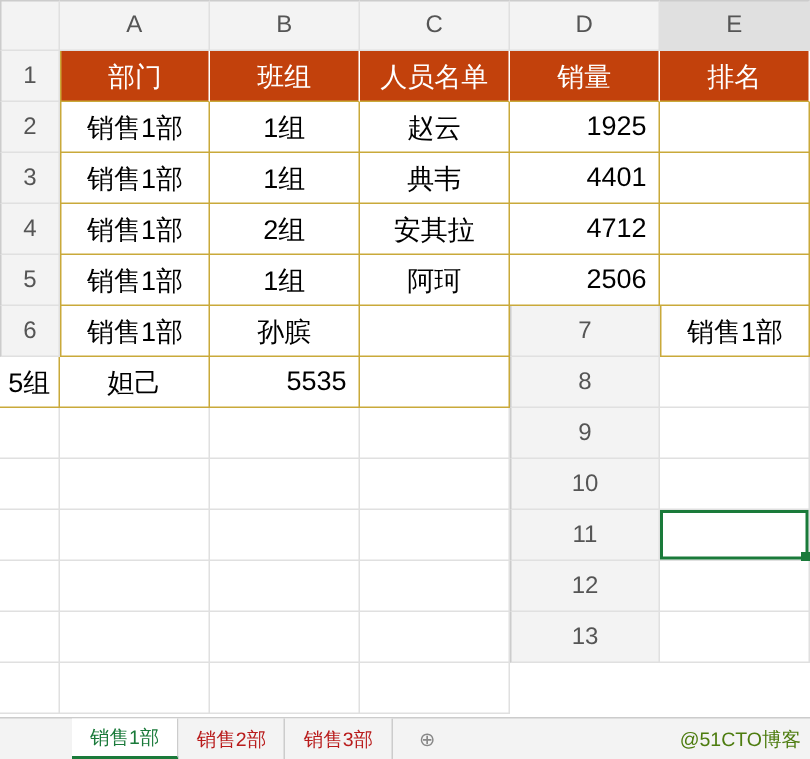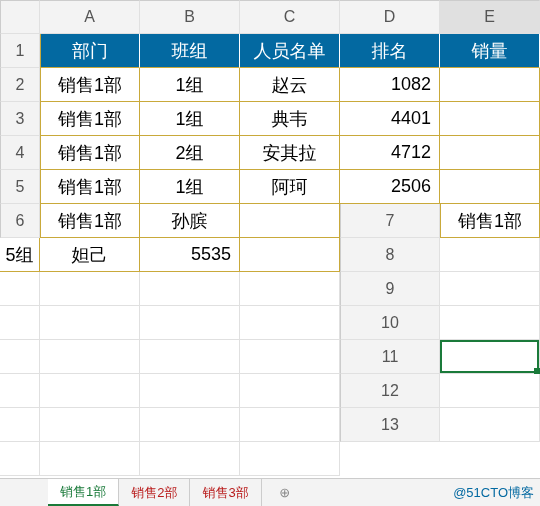--- a/index.html
+++ b/index.html
@@ -41,21 +41,21 @@
     color: #555;
     font-size: 16px;
     border-left: 1px solid #ccc;
   }
   .corner {
     background: #f3f3f3;
     border-top: 1px solid #ccc;
     border-left: 1px solid #ccc;
   }
   .hdr-green {
-    background: #0369a1;
+    background: #c2410c;
     color: #fff;
     font-weight: 500;
     border-right: 1px solid #fff;
     border-bottom: 1px solid #c9a93a;
   }
   .data-cell {
     border-right: 1px solid #c9a93a;
     border-bottom: 1px solid #c9a93a;
   }
   .data-left { border-left: 1px solid #c9a93a; }
@@ -111,21 +111,21 @@
     align-items: center;
     justify-content: center;
     color: #888;
     cursor: pointer;
     margin-left: 6px;
   }
   .watermark {
     position: absolute;
     right: 6px;
     bottom: 4px;
-    color: #0369a1;
+    color: #4d7c0f;
     font-size: 13px;
     pointer-events: none;
   }
   .scroll-hint {
     position: absolute;
     right: 40px;
     bottom: 0;
     height: 28px;
     display: flex;
     align-items: center;
@@ -142,27 +142,27 @@
   <div class="cell corner"></div>
   <div class="cell colhdr">A</div>
   <div class="cell colhdr">B</div>
   <div class="cell colhdr">C</div>
   <div class="cell colhdr">D</div>
   <div class="cell colhdr selected-col">E</div>
 <div class="cell rowhdr">1</div>
     <div class="cell hdr-green data-left">部门</div>
     <div class="cell hdr-green">班组</div>
     <div class="cell hdr-green">人员名单</div>
+    <div class="cell hdr-green">销量</div>
     <div class="cell hdr-green">排名</div>
-    <div class="cell hdr-green">销量</div>
     <div class="cell rowhdr">2</div>
     <div class="cell data-cell txt-left data-left">销售1部</div>
     <div class="cell data-cell txt-left">1组</div>
     <div class="cell data-cell txt-left">赵云</div>
-    <div class="cell data-cell num">1082</div>
+    <div class="cell data-cell num">1925</div>
     <div class="cell data-cell txt-left"></div>
     <div class="cell rowhdr">3</div>
     <div class="cell data-cell txt-left data-left">销售1部</div>
     <div class="cell data-cell txt-left">1组</div>
     <div class="cell data-cell txt-left">典韦</div>
     <div class="cell data-cell num">4401</div>
     <div class="cell data-cell txt-left"></div>
     <div class="cell rowhdr">4</div>
     <div class="cell data-cell txt-left data-left">销售1部</div>
     <div class="cell data-cell txt-left">2组</div>

